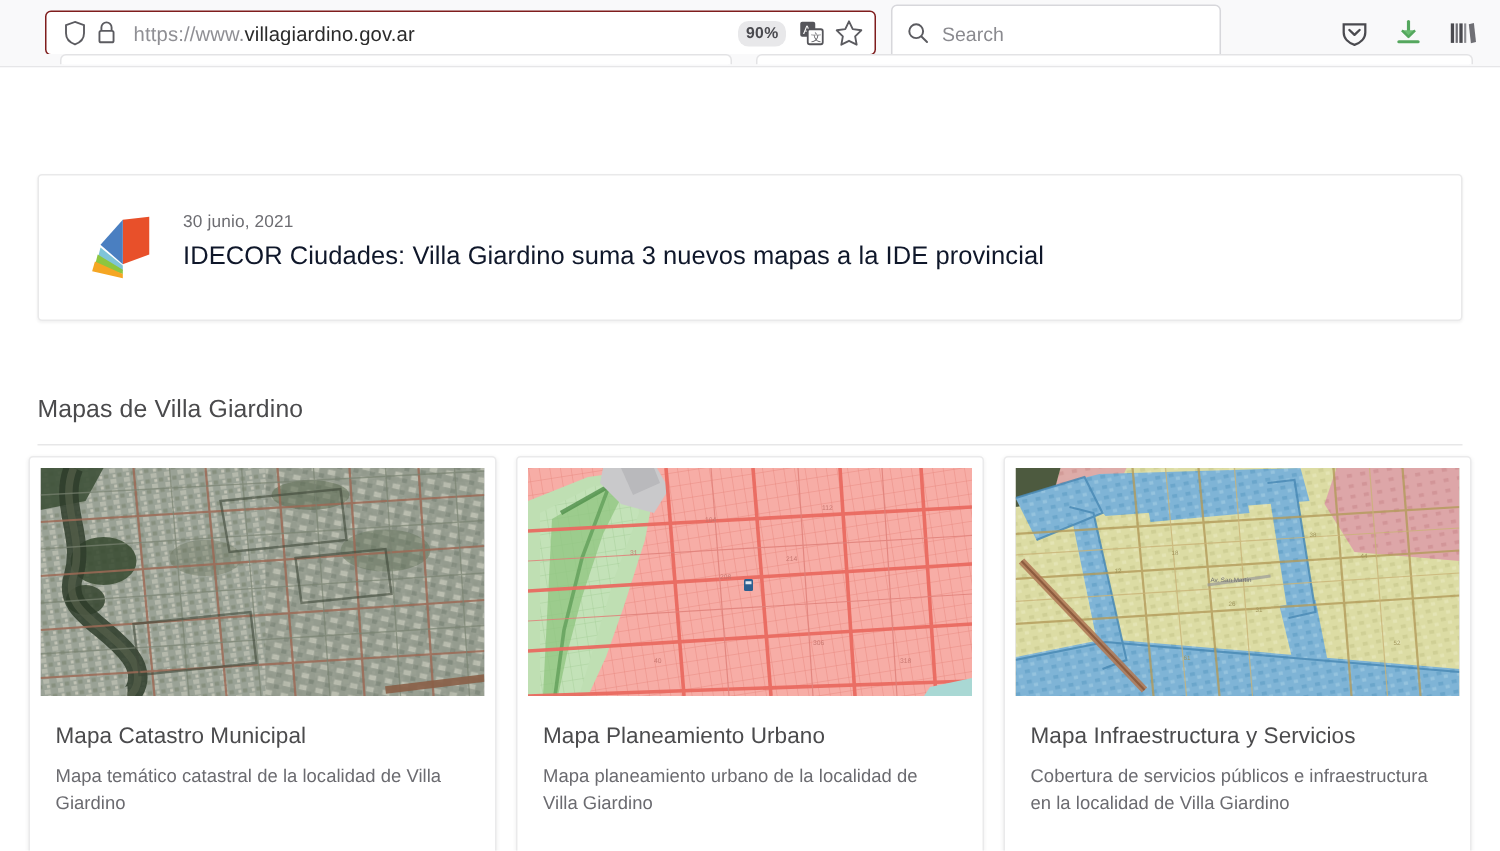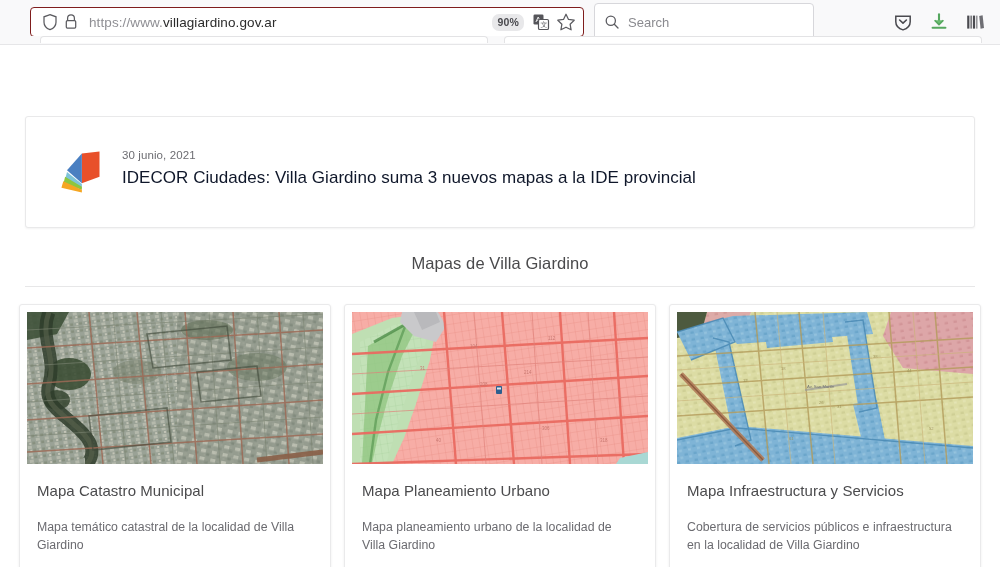--- a/index.html
+++ b/index.html
@@ -129,21 +129,21 @@
     background: #ffffff;
     padding: 0;
   }
 
   
   .news-card {
     position: absolute;
     left: 25px;
     top: 71px;
     width: 950px;
-    height: 112px;
+    height: 98px;
     background: #ffffff;
     border: 1px solid #e9e9ea;
     border-radius: 3px;
     box-shadow: 0 1px 2px rgba(0,0,0,.05);
     display: flex;
     align-items: center;
     padding: 0 18px;
   }
   .news-logo { flex: 0 0 72px; height: 56px; display: flex; align-items: center; justify-content: center; }
   .news-body { flex: 1 1 auto; padding-left: 6px; }
@@ -164,23 +164,22 @@
     font-size: 12.5px;
     color: #4f9ecb;
     text-decoration: none;
     letter-spacing: .05px;
   }
 
   
   .section-head {
     position: absolute;
     left: 25px;
-    top: 209px;
+    top: 219px;
     width: 950px;
-    text-align: center;
   }
   .section-title {
     font-size: 16.5px;
     font-weight: normal;
     color: #4a4a4c;
     padding-bottom: 13px;
     letter-spacing: .1px;
   }
   .section-rule { height: 1px; background: #e7e7e8; }
 
@@ -211,21 +210,21 @@
     position: relative;
     background: #cfcfcf;
     flex: 0 0 auto;
   }
   .map-thumb svg { display: block; width: 296px; height: 152px; }
   .card-text { padding: 18px 10px 0 10px; }
   .card-title {
     font-size: 15px;
     font-weight: normal;
     color: #4b4b4d;
-    margin-bottom: 20px;
+    margin-bottom: 10px;
     letter-spacing: .05px;
   }
   .card-desc {
     font-size: 12.3px;
     line-height: 1.45;
     color: #6b6b70;
     letter-spacing: .02px;
   }
 </style>
 </head>

